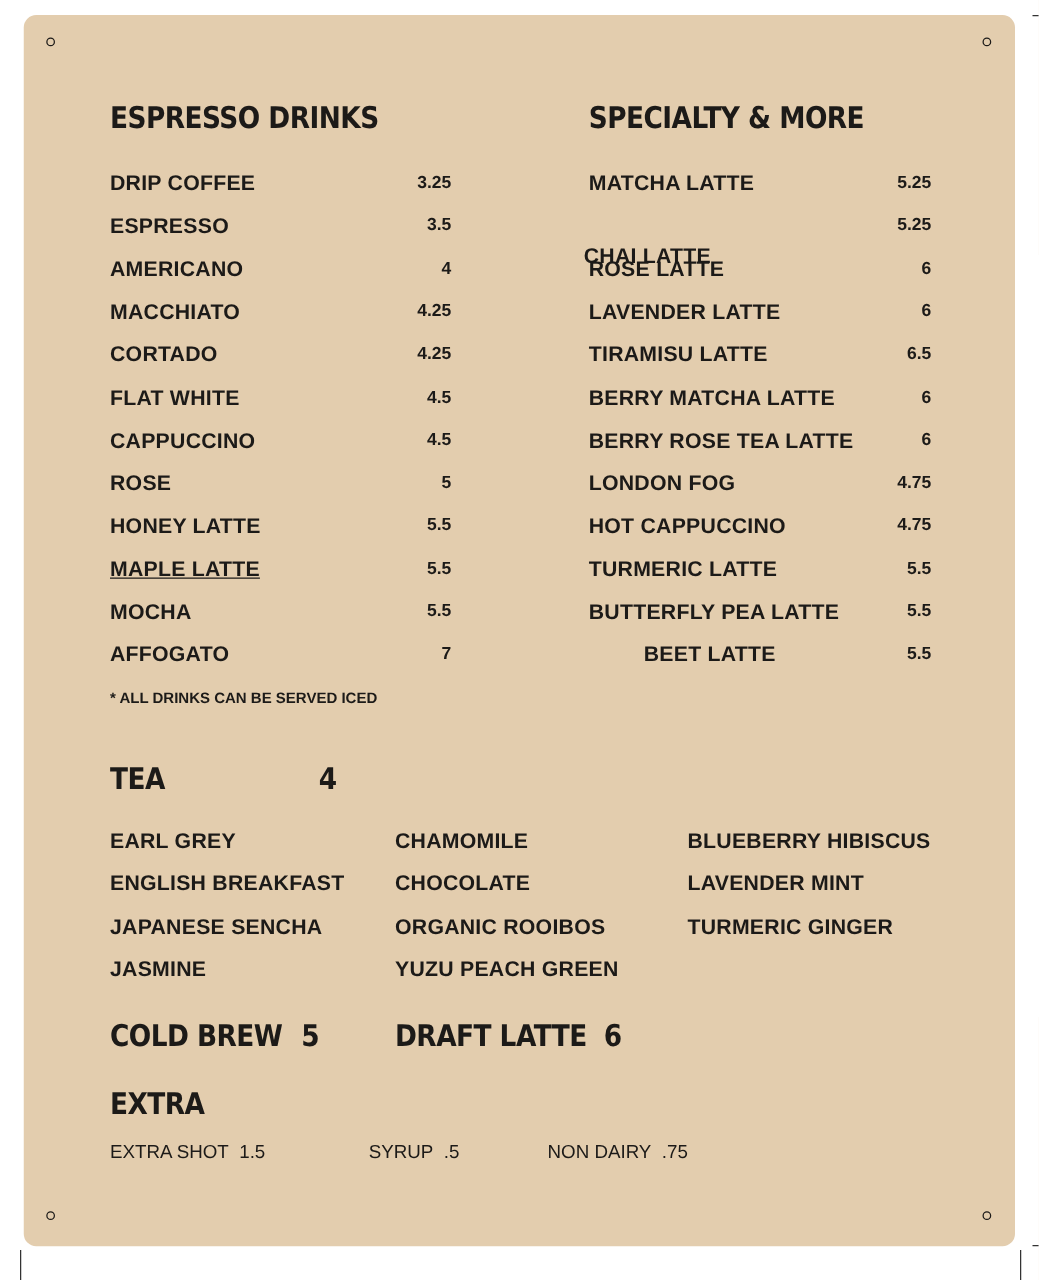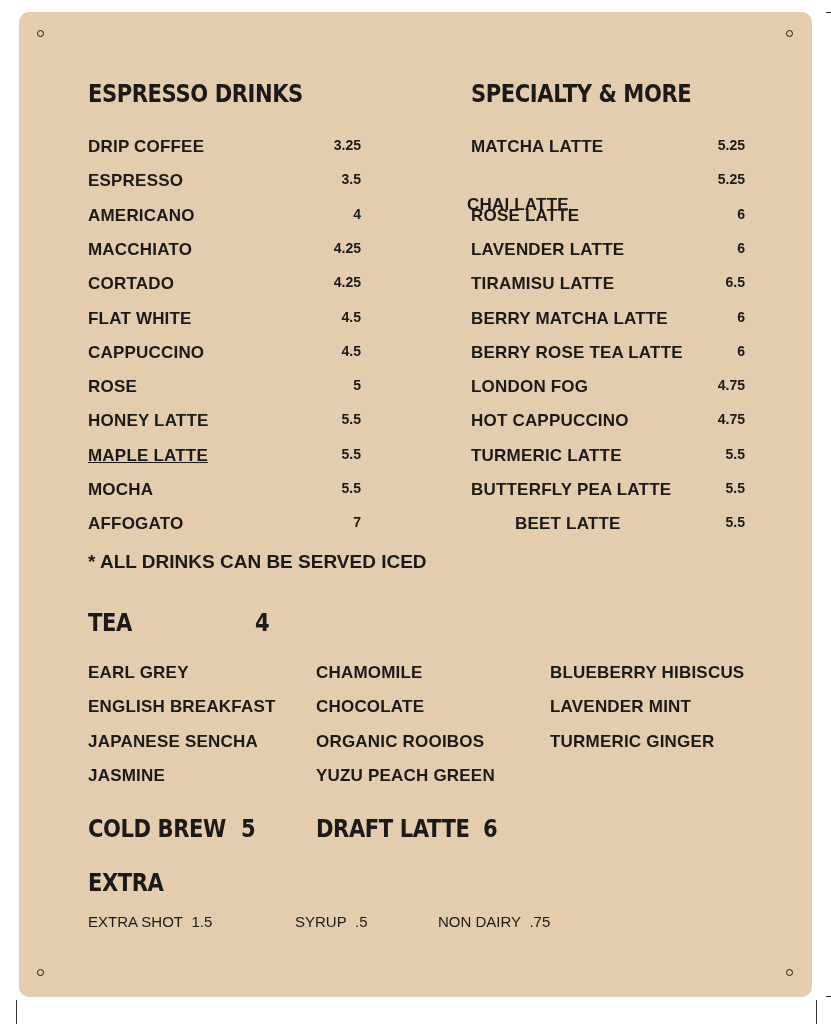--- a/index.html
+++ b/index.html
@@ -3,21 +3,21 @@
 <meta charset="utf-8">
 <style>
   html, body { margin:0; padding:0; background:#ffffff; }
   body { width:831px; height:1024px; position:relative; overflow:hidden; font-family:"Liberation Sans", sans-serif; color:#1c1a18; }
   .board { position:absolute; left:19px; top:12px; width:793px; height:985px; background:#e3cdae; border-radius:10px; }
   .hole { position:absolute; width:5px; height:5px; border:1.5px solid #1c1a18; border-radius:50%; }
   .edge-tick { position:absolute; background:#333; }
   .h { position:absolute; font-family:"DejaVu Sans", sans-serif; font-weight:bold; font-size:24px; letter-spacing:-0.5px; transform:scaleX(0.88); transform-origin:left center; white-space:nowrap; }
   .item { position:absolute; font-family:"Liberation Sans", sans-serif; font-weight:bold; font-size:17px; white-space:nowrap; letter-spacing:0.2px; }
   .price { position:absolute; font-family:"Liberation Sans", sans-serif; font-weight:bold; font-size:14px; text-align:right; white-space:nowrap; }
-  .note { position:absolute; font-weight:bold; font-size:19px; white-space:nowrap; }
+  .note { position:absolute; font-weight:bold; font-size:12px; white-space:nowrap; }
   .extra { position:absolute; font-weight:normal; font-size:15px; white-space:nowrap; }
 </style>
 </head>
 <body>
 
 <div class="board">
   <span class="hole" style="left:18px;top:18px;"></span>
   <span class="hole" style="left:767px;top:18px;"></span>
   <span class="hole" style="left:18px;top:957px;"></span>
   <span class="hole" style="left:767px;top:957px;"></span>

